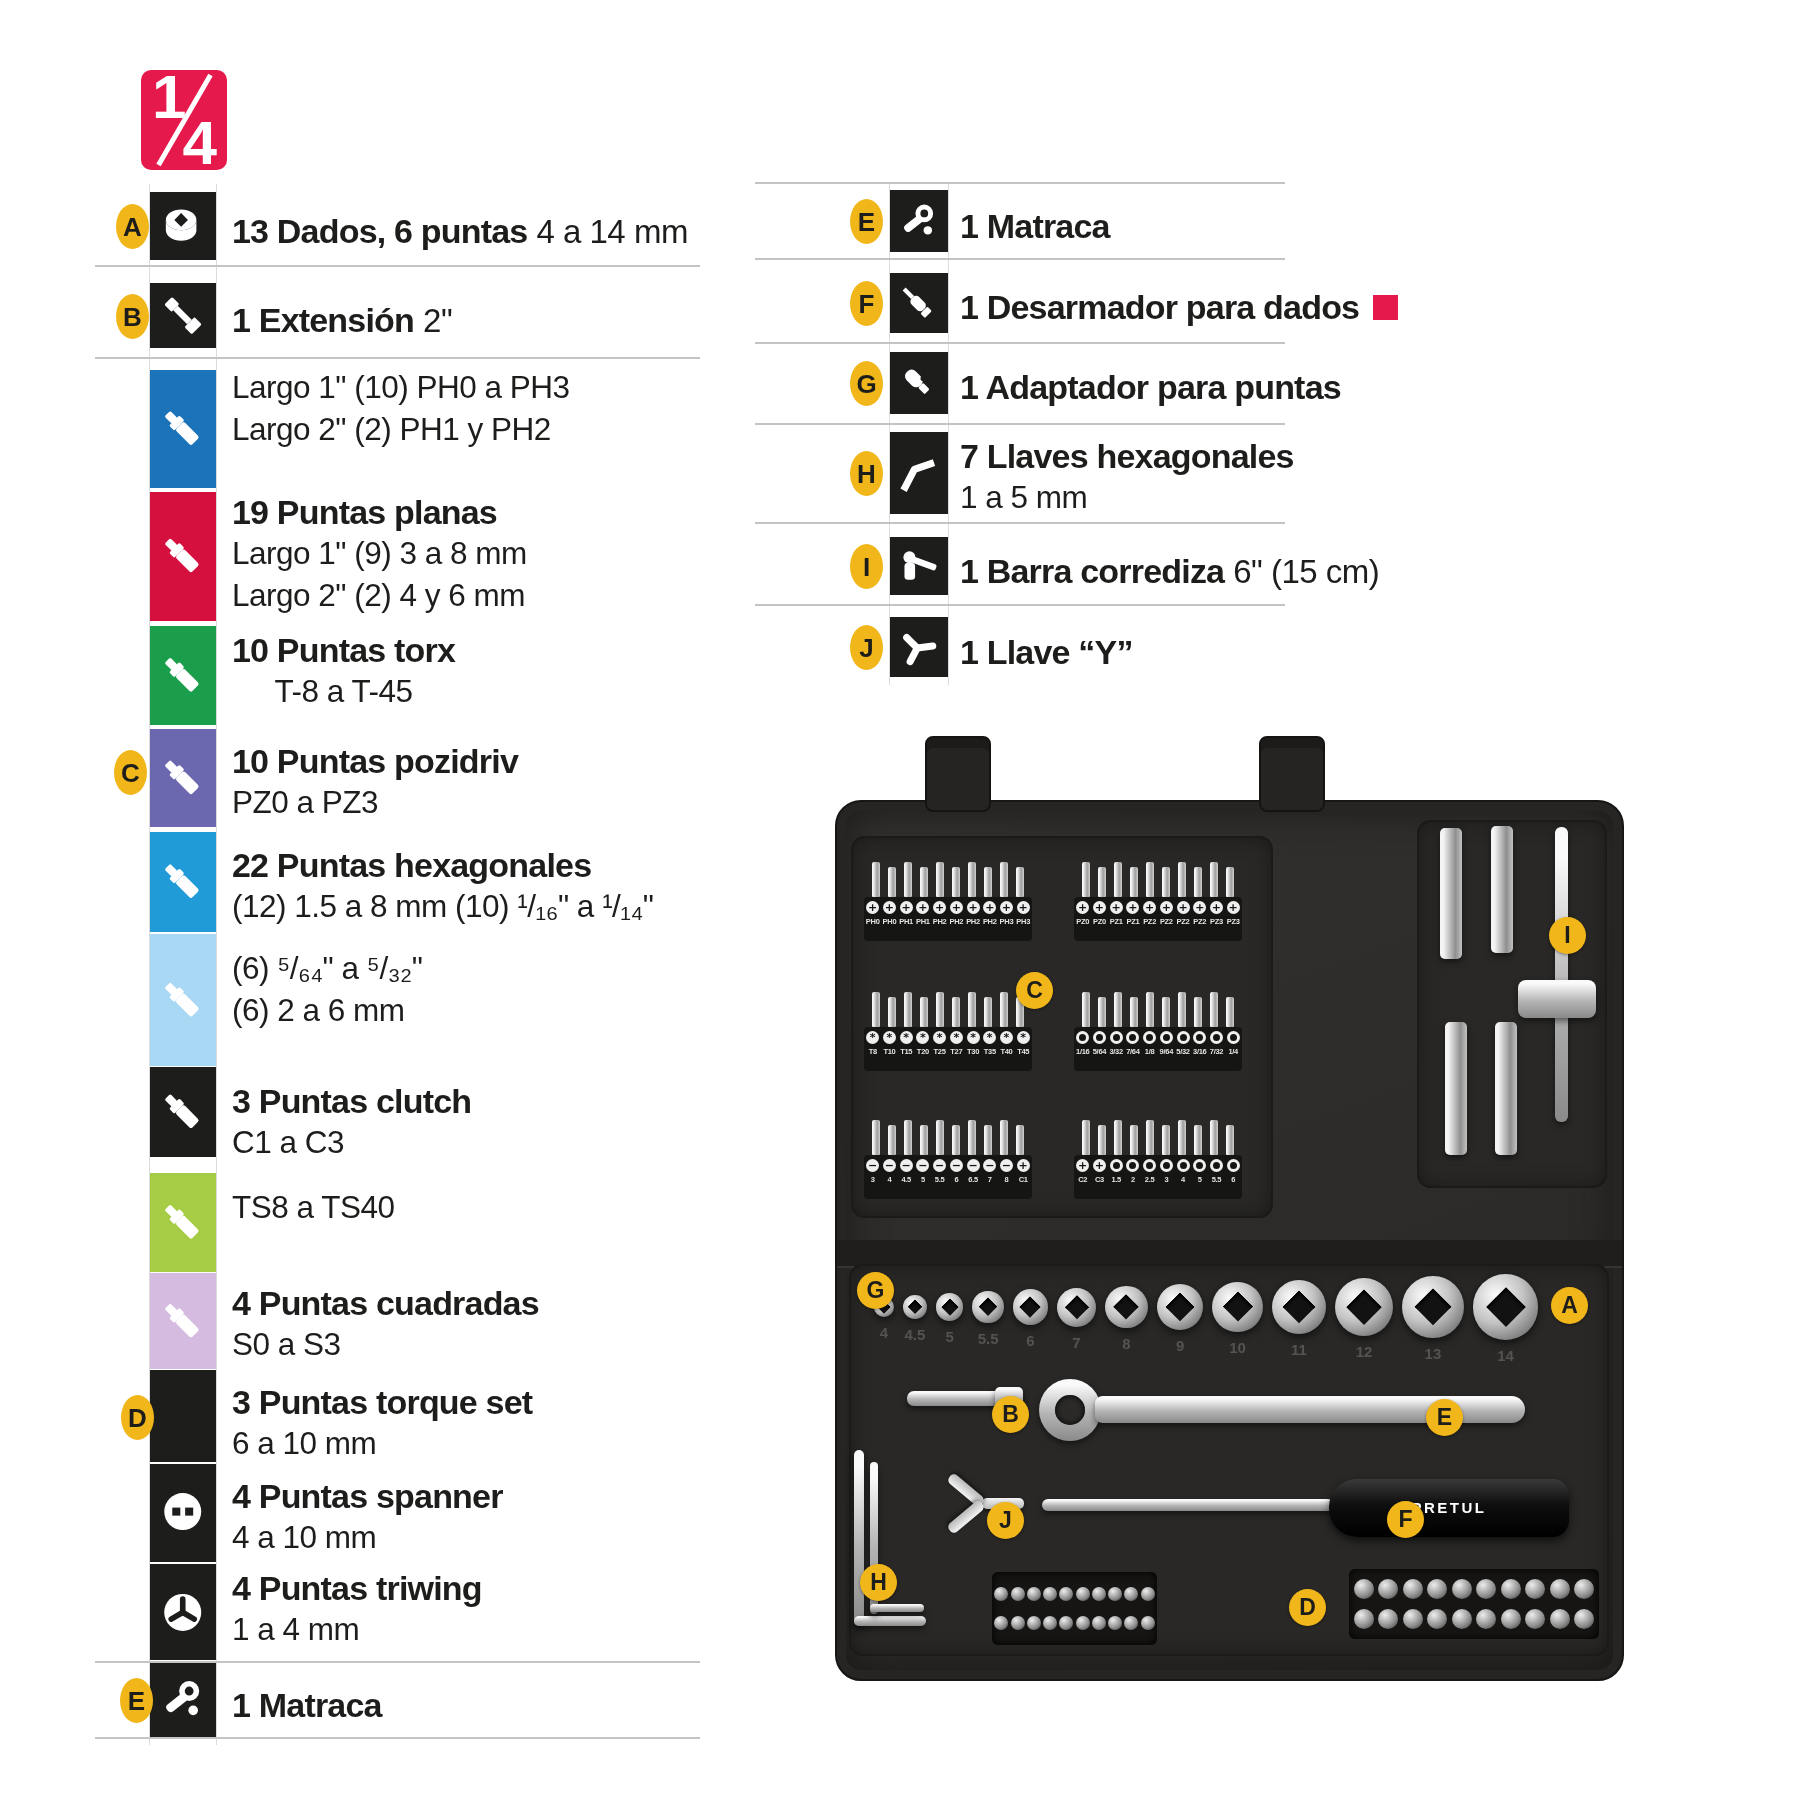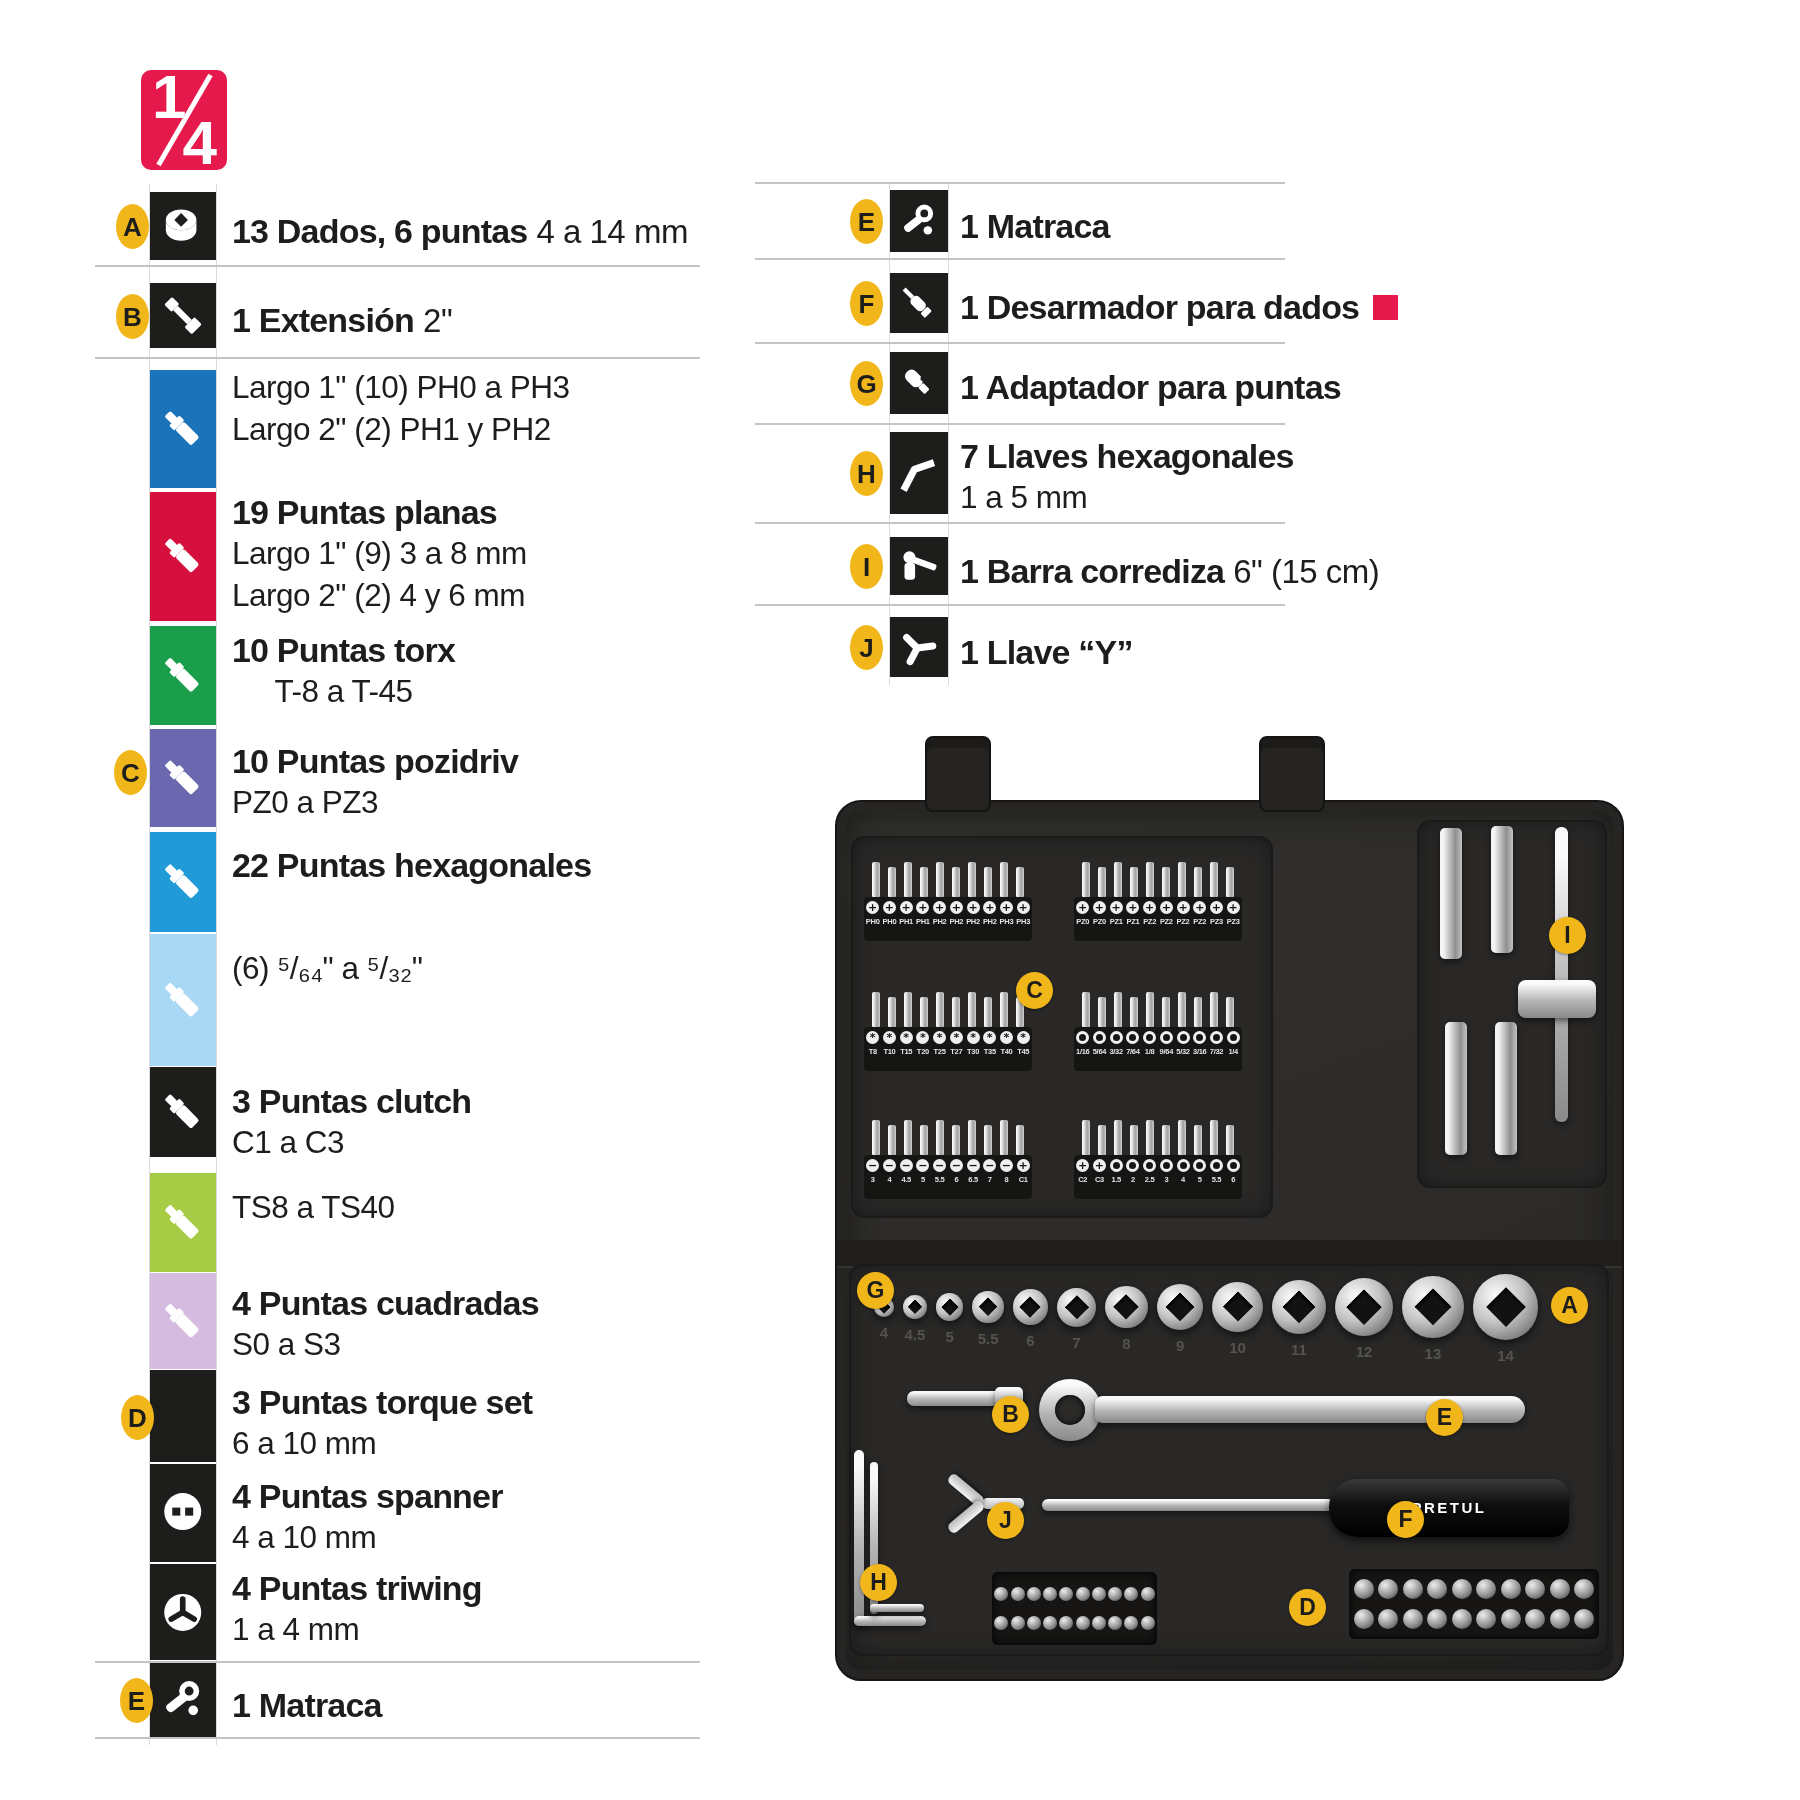--- a/index.html
+++ b/index.html
@@ -155,32 +155,34 @@
       <svg viewBox="0 0 64 64">
         <g transform="rotate(-45 32 32)" fill="#fff">
           <rect x="27" y="5" width="10" height="13" rx="2"></rect>
           <rect x="23" y="17" width="18" height="9" rx="2"></rect>
           <rect x="24.5" y="26" width="15" height="28" rx="3"></rect>
         </g>
       </svg>
     </div>
     <div class="rowtext" style="position: absolute; left: 232px; top: 845px;">
       <div><span class="ttl">22 Puntas hexagonales</span></div>
+      <div class="ln">(12) 1.5 a 8 mm (10) ¹/₁₆" a ¹/₁₄"</div>
     </div>
     <div class="icon-block" style="position: absolute; left: 150px; top: 934px; width: 66px; height: 132px; background: rgb(169, 216, 245); display: flex; align-items: center; justify-content: center;">
       <svg viewBox="0 0 64 64">
         <g transform="rotate(-45 32 32)" fill="#fff">
           <rect x="27" y="5" width="10" height="13" rx="2"></rect>
           <rect x="23" y="17" width="18" height="9" rx="2"></rect>
           <rect x="24.5" y="26" width="15" height="28" rx="3"></rect>
         </g>
       </svg>
     </div>
     <div class="rowtext" style="position: absolute; left: 232px; top: 947px;">
       <div class="ln">(6) ⁵/₆₄" a ⁵/₃₂"</div>
+      <div class="ln">(6) 2 a 6 mm</div>
     </div>
     <div class="icon-block" style="position: absolute; left: 150px; top: 1067px; width: 66px; height: 90px; background: rgb(29, 29, 27); display: flex; align-items: center; justify-content: center;">
       <svg viewBox="0 0 64 64">
         <g transform="rotate(-45 32 32)" fill="#fff">
           <rect x="27" y="5" width="10" height="13" rx="2"></rect>
           <rect x="23" y="17" width="18" height="9" rx="2"></rect>
           <rect x="24.5" y="26" width="15" height="28" rx="3"></rect>
         </g>
       </svg>
     </div>

